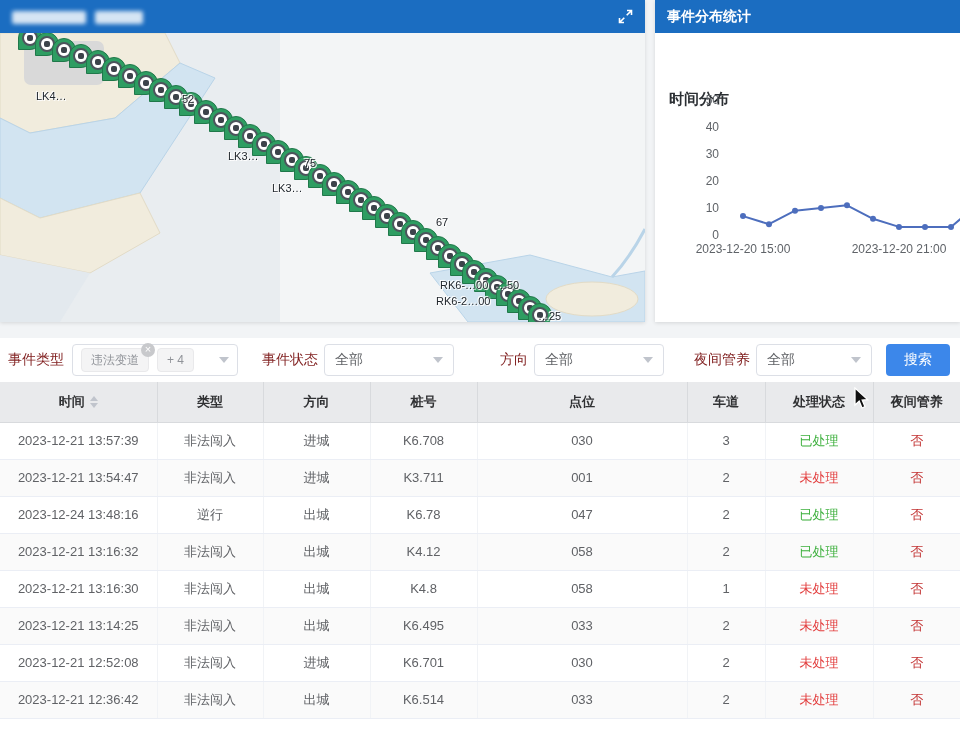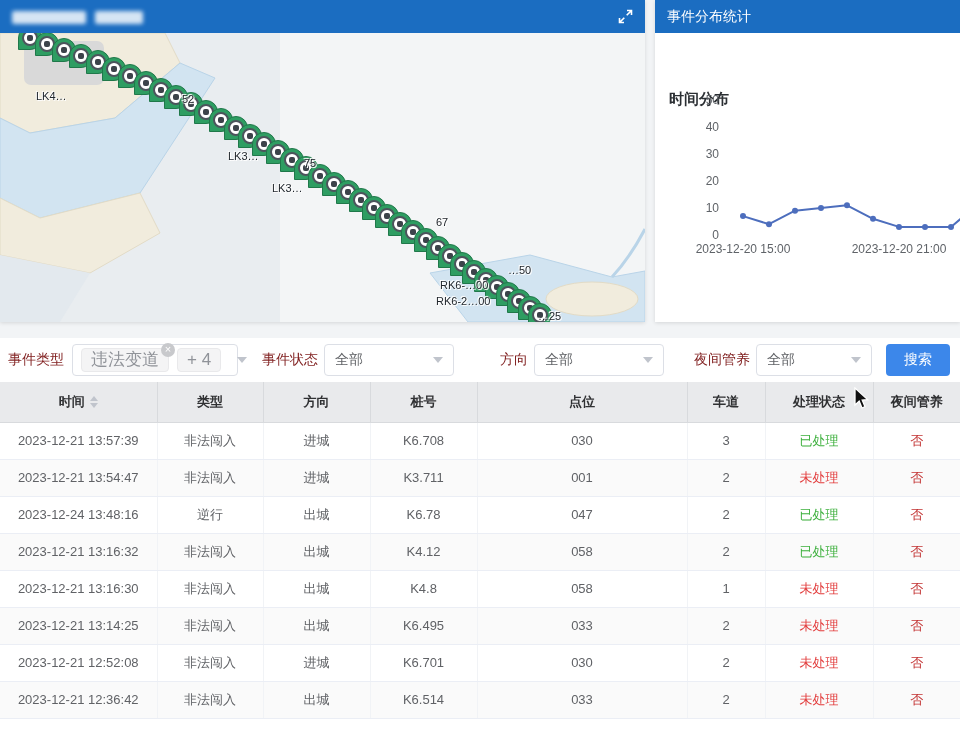--- a/index.html
+++ b/index.html
@@ -13,21 +13,21 @@
   .page { position:relative; width:960px; height:743px; }
 
   
   .top { display:flex; gap:10px; height:322px; }
   .panel { background:#fff; box-shadow:0 1px 4px rgba(0,0,0,.12); }
   .map-panel { width:645px; }
   .stats-panel { flex:1; }
   .panel-header {
     height:33px; background:#1b6dc1; color:#fff;
     display:flex; align-items:center; padding:0 12px;
-    font-size:14px; font-weight:normal;
+    font-size:14px; font-weight:bold;
   }
   .redacted-title i {
     display:inline-block; height:13px; border-radius:2px;
     background:rgba(255,255,255,.82); filter:blur(2px);
     margin-right:9px; vertical-align:middle;
   }
   .redacted-title i:first-child { width:74px; }
   .redacted-title i:last-child { width:48px; }
   .expand { margin-left:auto; cursor:pointer; }
 
@@ -73,21 +73,21 @@
   .w130 { width:130px; margin-left:6px; }
   .w116 { width:116px; margin-left:6px; }
   .chev {
     width:0; height:0; border-left:5px solid transparent; border-right:5px solid transparent;
     border-top:6px solid #c0c4cc; margin-left:8px; flex:none;
   }
   .ml24 { margin-left:24px; } .ml46 { margin-left:46px; } .ml30 { margin-left:30px; }
   .tags { display:flex; align-items:center; overflow:visible; }
   .tag {
     position:relative; background:#f4f4f5; border:1px solid #e9e9eb; color:#909399;
-    font-size:17px; padding:0 9px; height:24px; line-height:22px;
+    font-size:12px; padding:0 9px; height:24px; line-height:22px;
     border-radius:4px; margin-right:8px; white-space:nowrap; cursor:pointer;
   }
   .tag-close {
     position:absolute; top:-6px; right:-7px; width:14px; height:14px;
     border-radius:50%; background:#c8c9cc; color:#fff; font-size:11px;
     line-height:13px; text-align:center; cursor:pointer;
   }
   .tag-close::before { content:'×'; }
   .search-btn {
     margin-left:14px; height:32px; padding:0 18px; border:none; border-radius:4px;
@@ -303,21 +303,21 @@
               <span class="dot"></span>
             </div>
           </div>
         <div id="map-labels">
             <span class="mlabel" style="left: 36px; top: 57px;">LK4…</span>
             <span class="mlabel" style="left: 182px; top: 60px;">52</span>
             <span class="mlabel" style="left: 228px; top: 117px;">LK3…</span>
             <span class="mlabel" style="left: 304px; top: 124px;">75</span>
             <span class="mlabel" style="left: 272px; top: 149px;">LK3…</span>
             <span class="mlabel" style="left: 416px; top: 183px; margin-left: 20px;">67</span>
-            <span class="mlabel" style="left: 496px; top: 231px; margin-left: 12px;">…50</span>
+            <span class="mlabel" style="left: 496px; top: 246px;">…50</span>
             <span class="mlabel" style="left: 440px; top: 246px;">RK6-…00</span>
             <span class="mlabel" style="left: 436px; top: 262px;">RK6-2…00</span>
             <span class="mlabel" style="left: 538px; top: 277px;">…25</span>
           </div>
       </div>
     </section>
 
     <section class="panel stats-panel">
       <header class="panel-header">
         <span>事件分布统计</span>

